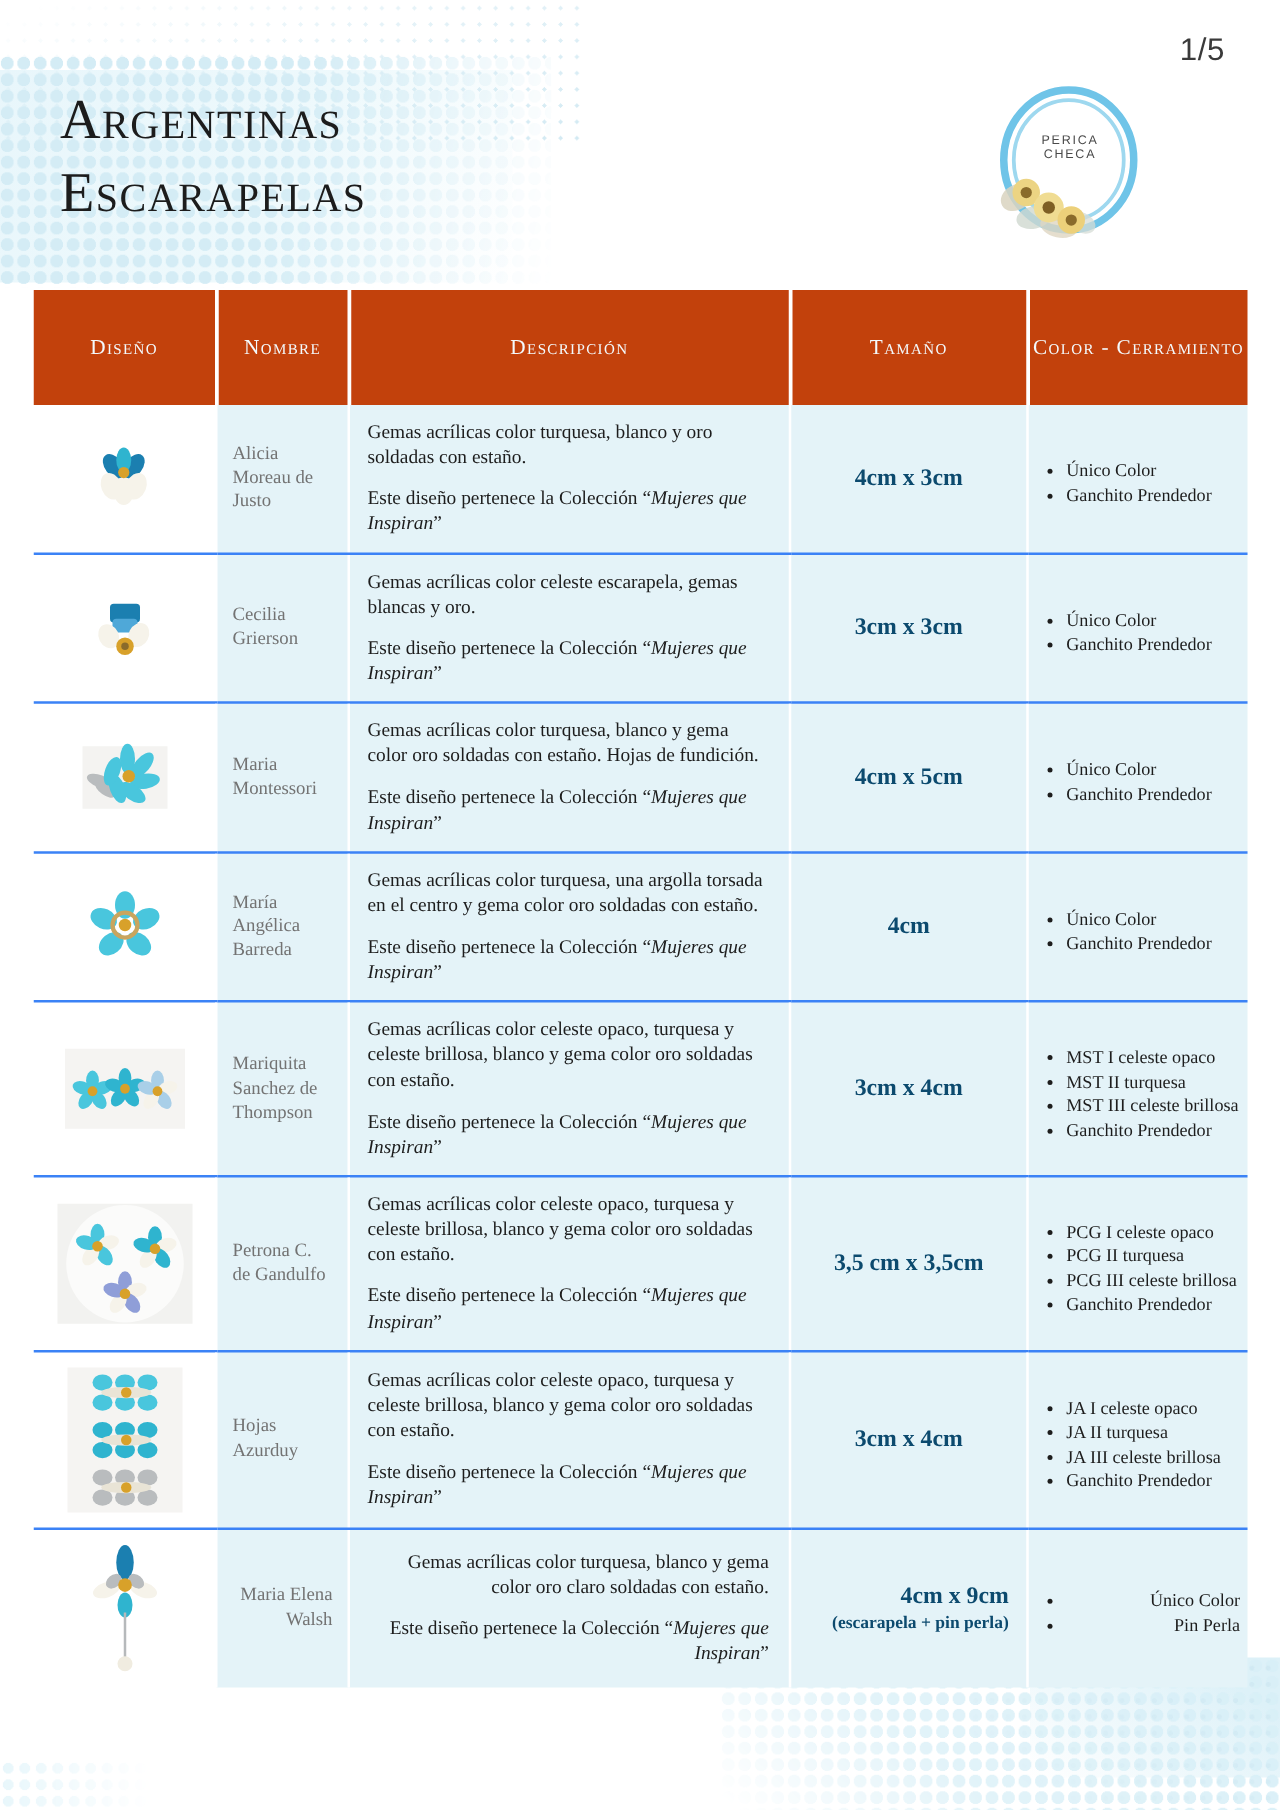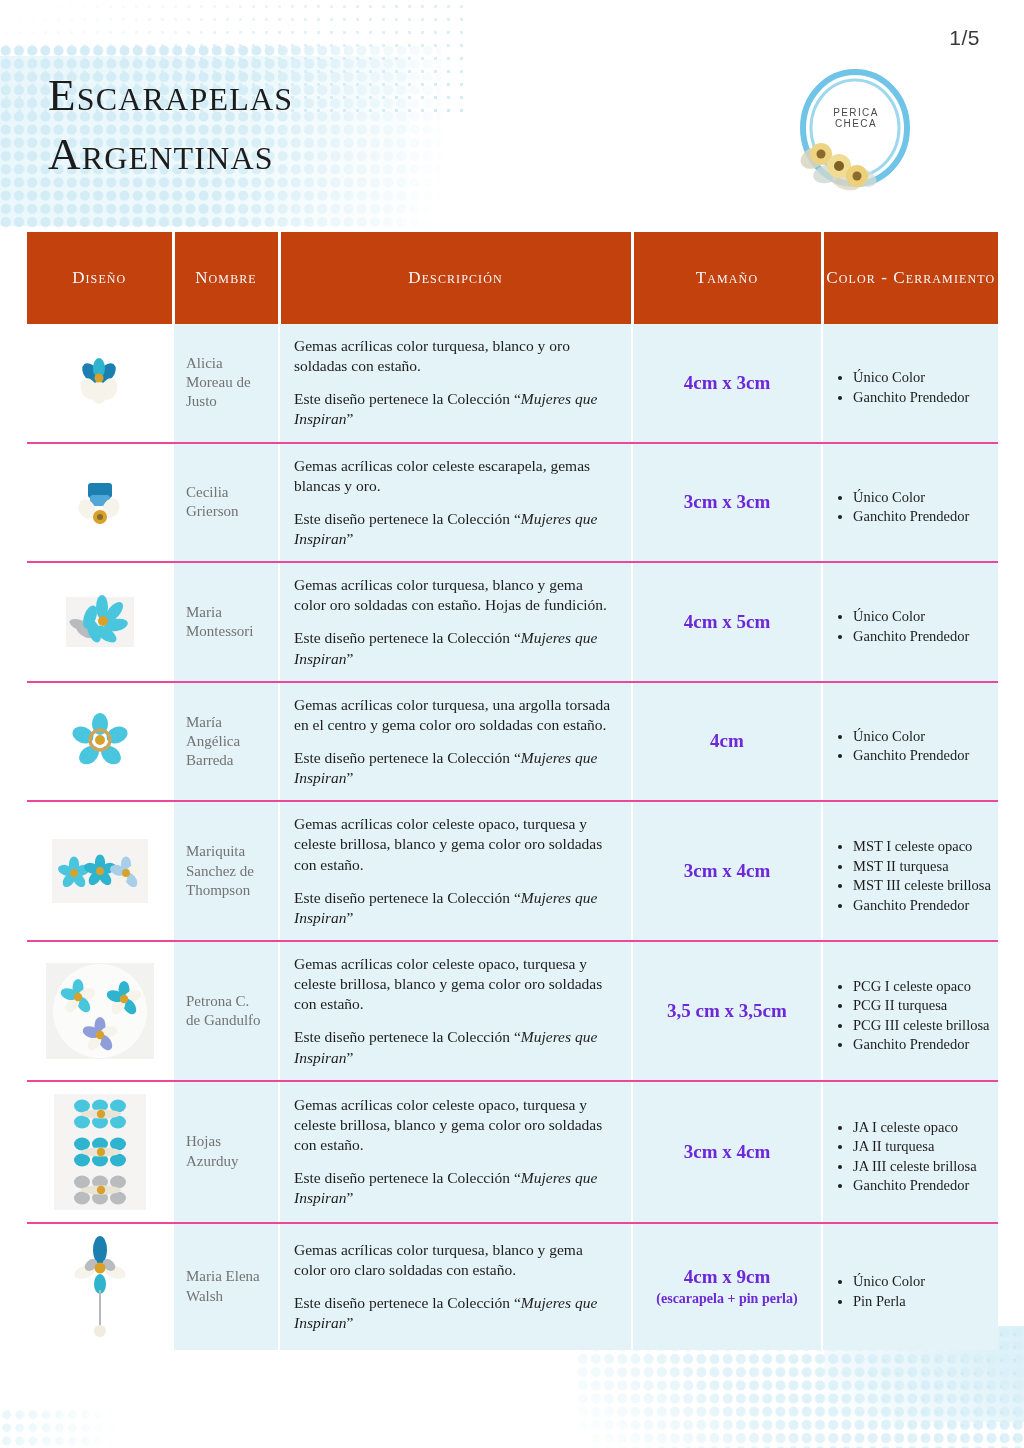--- a/index.html
+++ b/index.html
@@ -56,21 +56,21 @@
     left:0;bottom:0;width:120px;height:40px;
     background-image:radial-gradient(circle, #e2f4fa 4.2px, transparent 4.5px);
     background-size:13.2px 13.2px;
     -webkit-mask-image:linear-gradient(90deg, rgba(0,0,0,.8), rgba(0,0,0,0));
     mask-image:linear-gradient(90deg, rgba(0,0,0,.8), rgba(0,0,0,0));
   }
 
   
   #page-number{
     position:absolute;right:44px;top:26px;
-    font-size:21px;color:#3a3a3a;
+    font-size:25px;color:#3a3a3a;
     font-family:"Liberation Sans", sans-serif;
     letter-spacing:.5px;
   }
 
   #doc-title{
     position:absolute;left:48px;top:66px;width:430px;
     font-size:45px;line-height:1.32;
     color:#1c1c1c;
     font-variant:small-caps;
     letter-spacing:1.2px;
@@ -109,25 +109,25 @@
     height:90px;
     vertical-align:middle;
     text-align:center;
     border-right:3px solid #ffffff;
     font-family:"Liberation Serif", serif;
   }
   #catalog-table th:last-child{border-right:none;}
 
   #catalog-table td{
     background:#e4f3f8;
-    border-bottom:2px solid #ec4899;
+    border-bottom:2px solid #3b82f6;
     border-right:2px solid #ffffff;
     vertical-align:middle;
   }
-  #catalog-table tbody tr:last-child td{border-bottom:none;}
+  #catalog-table tbody tr:last-child td{border-bottom:none;text-align:right;}
   #catalog-table td:last-child{border-right:none;}
 
   .col-design{width:146px;}
   .col-name{width:106px;}
   .col-desc{width:353px;}
   .col-size{width:190px;}
   .col-color{width:176px;}
 
   .cell-design{background:#ffffff !important;text-align:center;padding:8px 4px;}
   .cell-name{
@@ -141,21 +141,21 @@
     font-size:15.5px;line-height:1.3;
     color:#1d1d1d;
   }
   .cell-desc .desc-main{margin:0 0 13px 0;}
   .cell-desc .desc-coll{margin:0;}
   .cell-desc .desc-coll em{font-style:italic;}
   .cell-size{
     text-align:center;
     font-weight:bold;
     font-size:19px;
-    color:#6d28d9;
+    color:#0c4a6e;
     padding:14px;
   }
   .cell-size .size-note{
     display:block;
     font-size:14px;
     margin-top:3px;
   }
   .cell-color{padding:10px 6px 0 10px;}
   .cell-color ul{
     margin:0;padding:0 0 0 20px;
@@ -174,22 +174,22 @@
 <div class="halftone" id="dots-topleft-fine"></div>
 <div class="halftone" id="dots-topleft-coarse"></div>
 <div class="halftone" id="dots-bottomright-wash"></div>
 <div class="halftone" id="dots-bottomright-coarse"></div>
 <div class="halftone" id="dots-bottomright-fine"></div>
 <div class="halftone" id="dots-bottomleft-edge"></div>
 
 <div id="page-number">1/5</div>
 
 <div id="doc-title">
+  <span>Argentinas</span>
   <span>Escarapelas</span>
-  <span>Argentinas</span>
 </div>
 
 <div id="brand-logo">
   <svg viewBox="0 0 136 136" xmlns="http://www.w3.org/2000/svg">
     <ellipse cx="68" cy="66" rx="52" ry="56" fill="none" stroke="#6fc4e8" stroke-width="6"></ellipse>
     <ellipse cx="68" cy="66" rx="44" ry="48" fill="none" stroke="#9ed8ef" stroke-width="3"></ellipse>
     <g>
       <ellipse cx="26" cy="96" rx="13" ry="10" fill="#d9d3c0" opacity=".85" transform="rotate(-30 26 96)"></ellipse>
       <ellipse cx="40" cy="112" rx="14" ry="9" fill="#cfd8cf" opacity=".8" transform="rotate(-12 40 112)"></ellipse>
       <ellipse cx="60" cy="119" rx="15" ry="9" fill="#ded6c2" opacity=".8" transform="rotate(12 60 119)"></ellipse>

